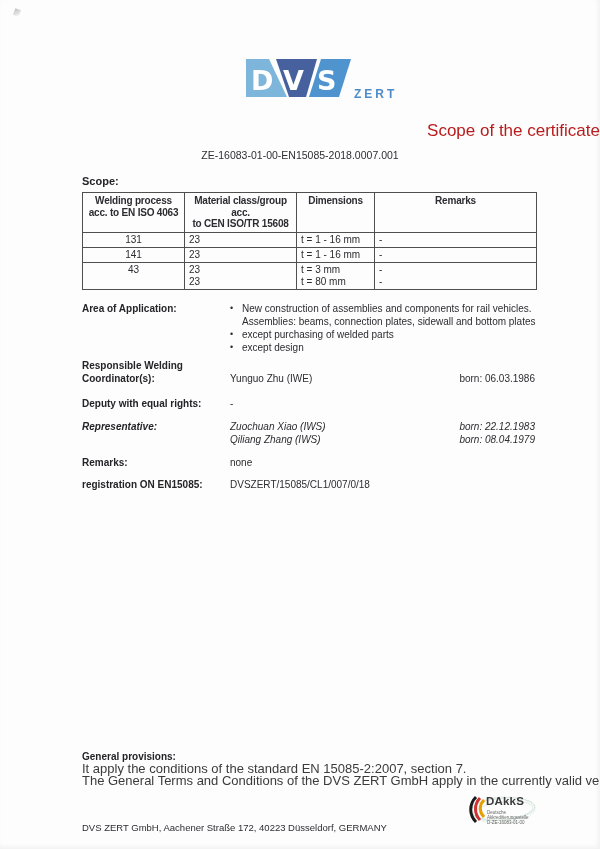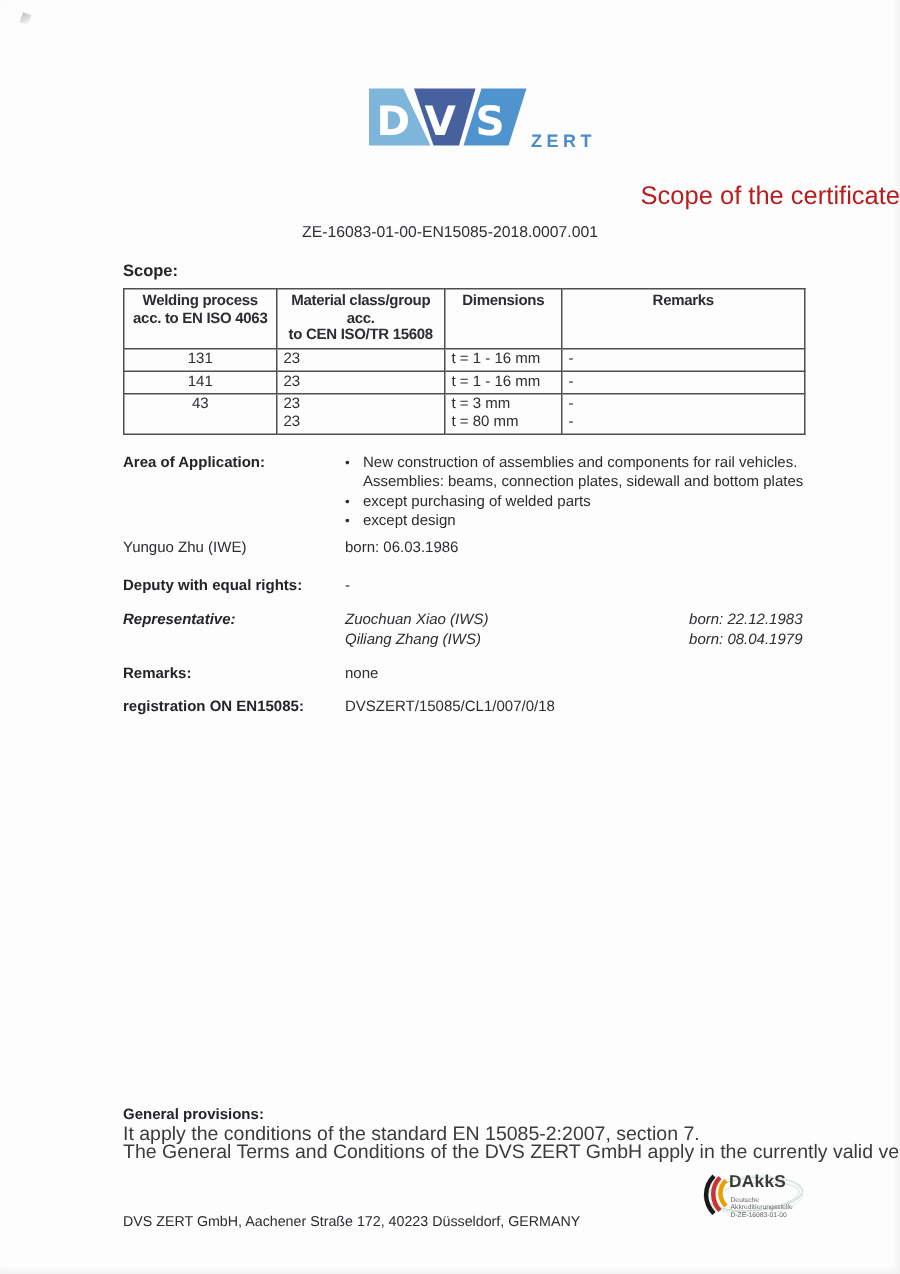--- a/index.html
+++ b/index.html
@@ -148,20 +148,22 @@
         </li>
         <li>
           <span class="marker">•</span>
           <span class="btxt">except design</span>
         </li>
       </ul>
     <div></div>
   </div>
 
   <div class="detail-row row-coordinator">
+    <div class="lbl pre">Responsible Welding
+Coordinator(s):</div>
     <div class="val">Yunguo Zhu (IWE)</div>
     <div class="born">born: 06.03.1986</div>
   </div>
 
   <div class="detail-row row-deputy">
     <div class="lbl">Deputy with equal rights:</div>
     <div class="val">-</div>
     <div></div>
   </div>
 

